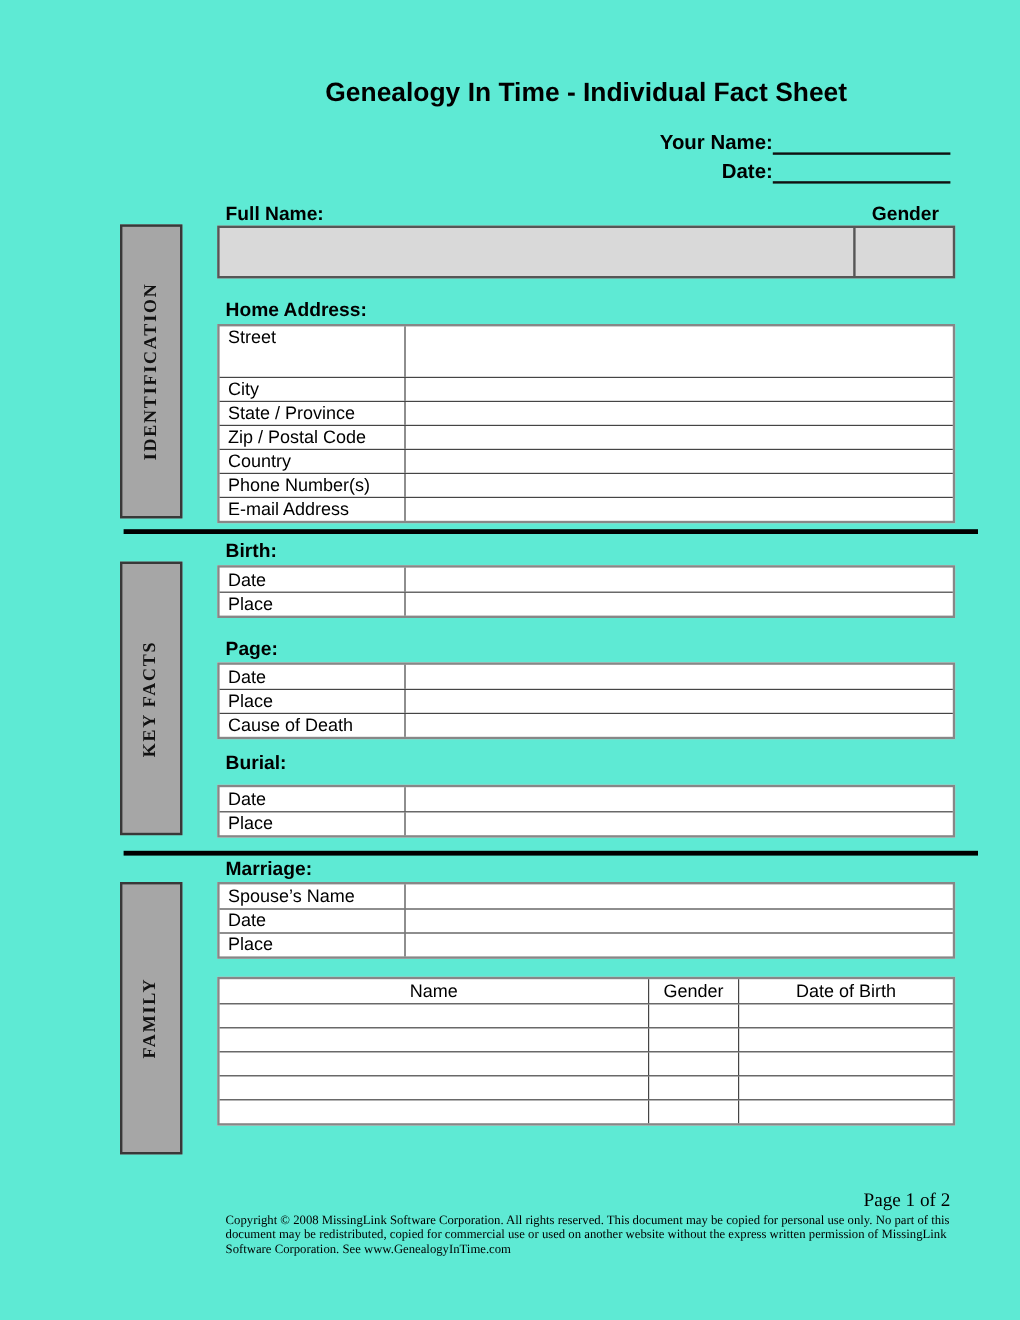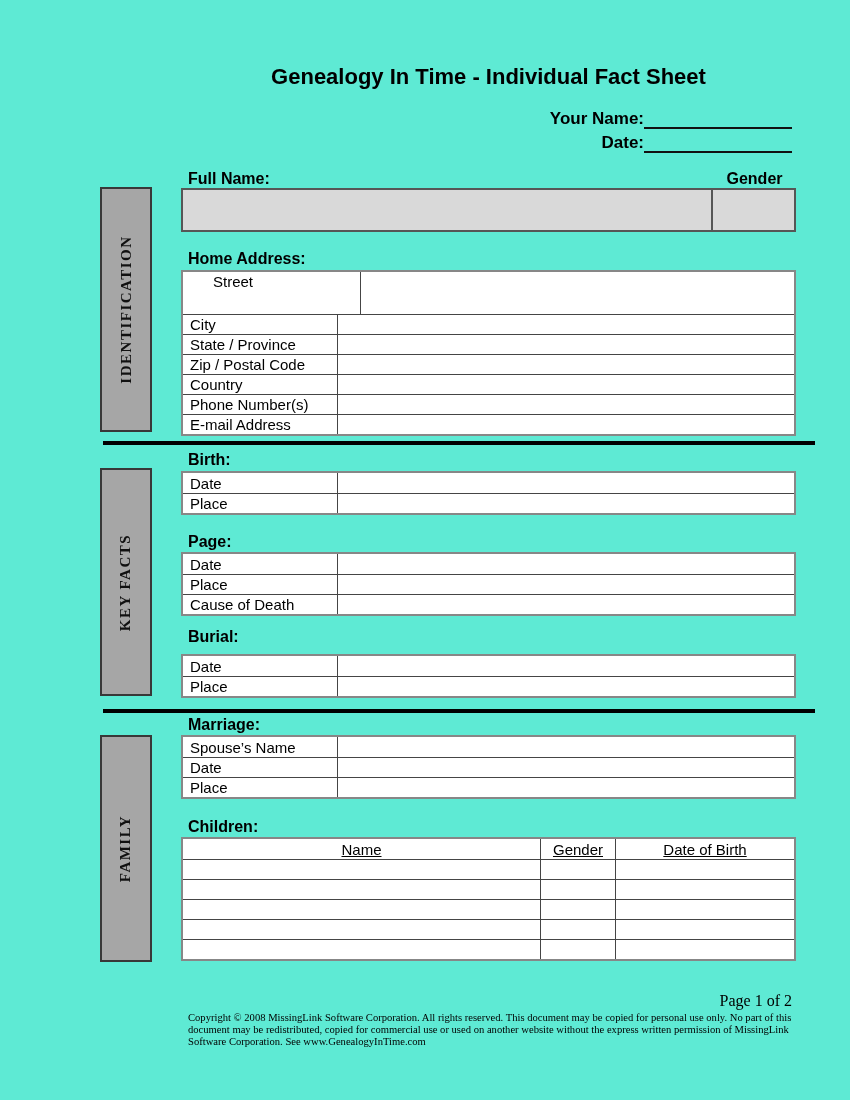--- a/index.html
+++ b/index.html
@@ -44,32 +44,32 @@
   
   .divider { position:absolute; left:103px; width:712px; height:4px; background:#000; }
 
   
   .ftable {
     position:absolute; left:181px; width:615px; box-sizing:border-box;
     border:2px solid #878787; background:#fff;
   }
   .frow { display:flex; height:20px; box-sizing:border-box; border-top:1px solid #454545; }
   .ftable .frow:first-child { border-top:none; }
-  .frow.tall { height:42px;padding-left:23px; }
+  .frow.tall { height:42px; }
   .flabel {
     width:155px; box-sizing:border-box; border-right:1px solid #454545;
     padding-left:7px; font-size:15px; display:flex; align-items:center;
   }
   .frow.tall .flabel { align-items:flex-start; padding-top:1px; }
   .fvalue { flex:1; }
 
   
   .ctable {
-    position:absolute; left:181px; top:837px; width:615px; box-sizing:border-box;
-    border:2px solid #878787; background:#fff;text-decoration:underline;
+    position:absolute; left:181px; top:814px; width:615px; box-sizing:border-box;
+    border:2px solid #878787; background:#fff;
   }
   .crow { display:flex; height:20px; box-sizing:border-box; border-top:1px solid #454545; }
   .ctable .crow:first-child { border-top:none; }
   .ccell { box-sizing:border-box; border-left:1px solid #454545; }
   .ccell:first-child { border-left:none; }
   .ccell.c-name { width:357px; }
   .ccell.c-gender { width:75px; }
   .ccell.c-dob { flex:1; }
   .crow.chead .ccell {
     font-size:15px; text-align:center; display:flex;

